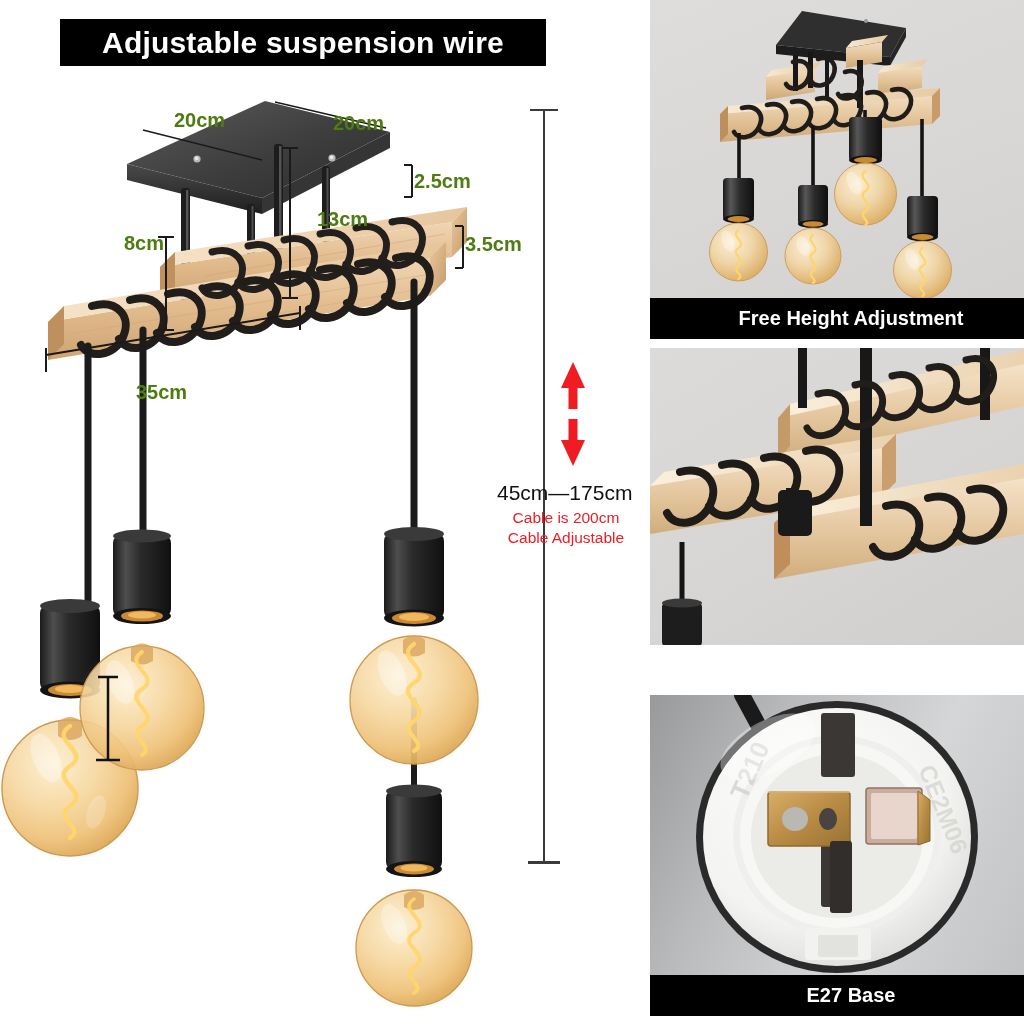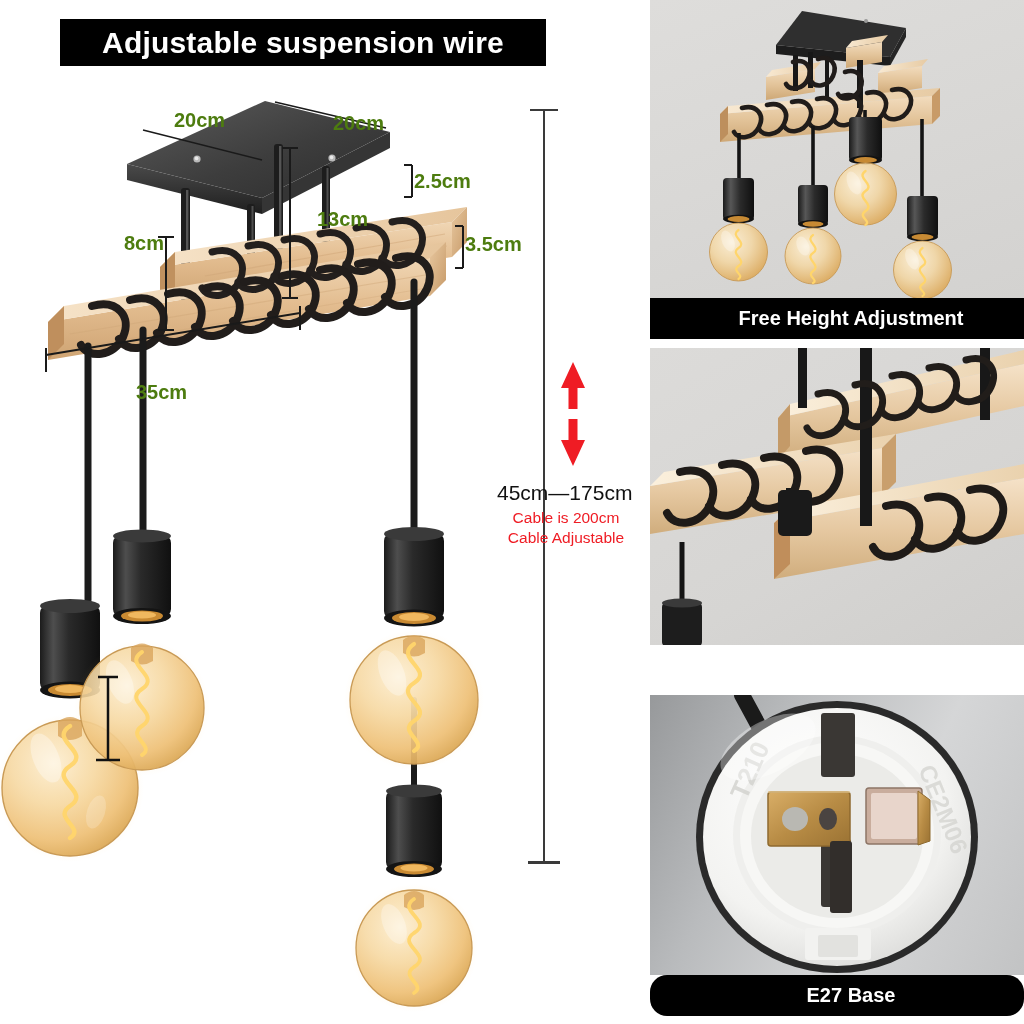--- a/index.html
+++ b/index.html
@@ -45,21 +45,21 @@
     position:absolute; left:0; width:374px; height:41px; background:#000;
     display:flex; align-items:center; justify-content:center;padding-left:28px;
   }
   .caption-bar span { color:#fff; font-size:20px; font-weight:bold; white-space:nowrap; }
 
   #card1 { top:0;   height:298px; }
   #cap1  { top:298px; }
   #card2 { top:348px; height:297px; }
   #cap2  { top:645px; }
   #card3 { top:695px; height:280px; }
-  #cap3  { top:975px;border-radius:17px; }
+  #cap3  { top:975px; }
 
   .grey-bg { position:absolute; inset:0; background:linear-gradient(160deg,#dedddb 0%,#d9d8d6 48%,#d3d2d0 100%); }
   .grey-bg2 { position:absolute; inset:0; background:linear-gradient(150deg,#dcdbd9 0%,#d6d5d3 60%,#cfcecc 100%); }
   .grey-bg3 { position:absolute; inset:0; background:linear-gradient(115deg,#97999b 0%,#b9bbbd 30%,#d5d6d7 62%,#c2c3c4 100%); }
 
   svg { display:block; }
 </style>
 </head>
 <body>
 

